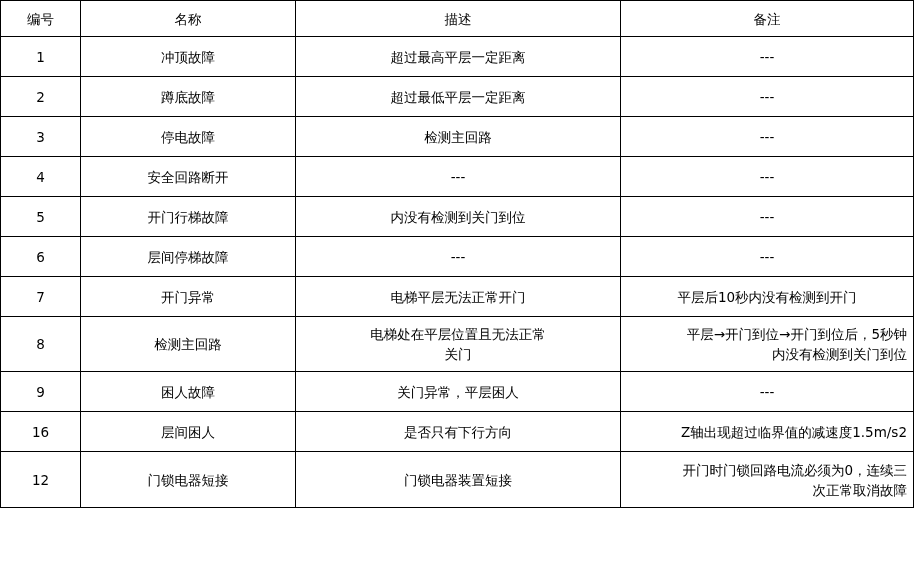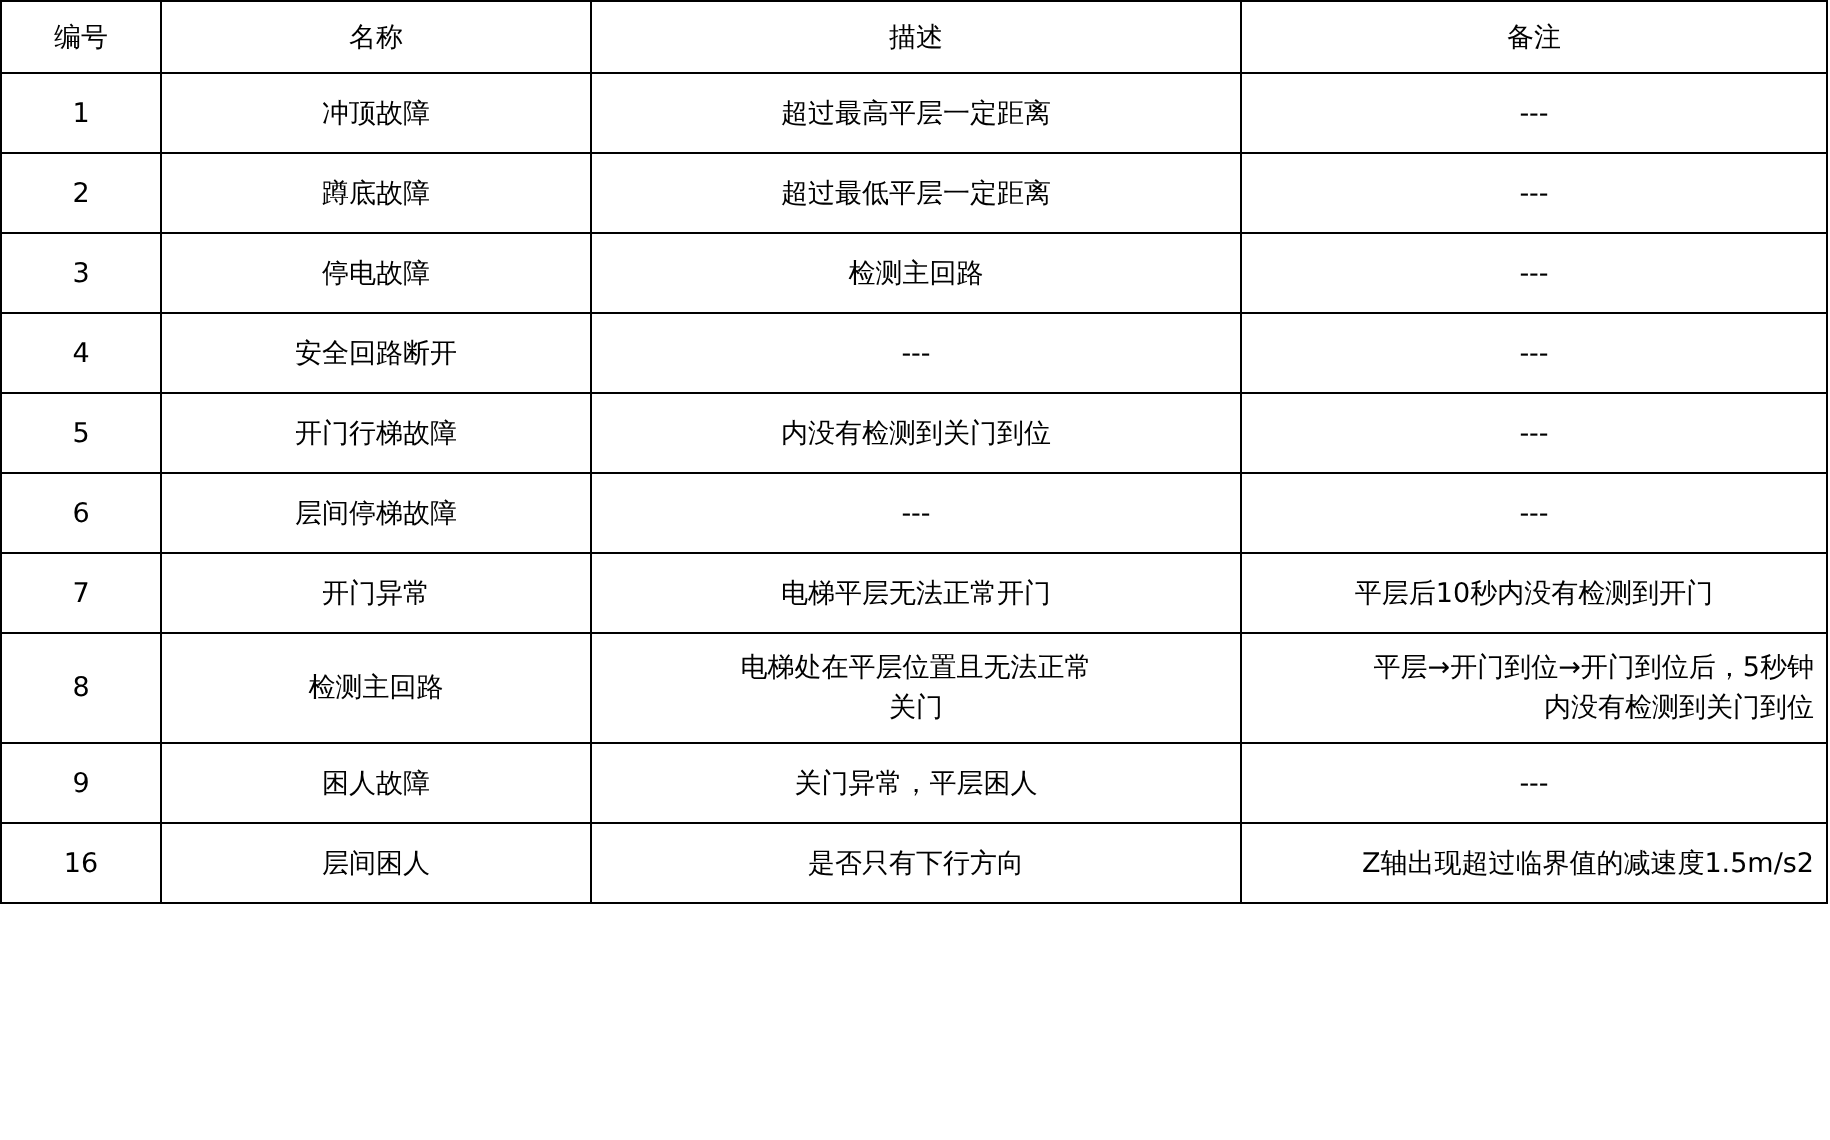--- a/index.html
+++ b/index.html
@@ -141,15 +141,23 @@
           <td class="cell-note">---</td>
         </tr>
         <tr>
           <td class="cell-id">16</td>
           <td class="cell-name">层间困人</td>
           <td class="cell-desc">是否只有下行方向</td>
           <td class="cell-note">
             <span class="note-left">Z轴出现超过临界值的减速度1.5m/s2</span>
           </td>
         </tr>
+        <tr class="tall2">
+          <td class="cell-id">12</td>
+          <td class="cell-name">门锁电器短接</td>
+          <td class="cell-desc">门锁电器装置短接</td>
+          <td class="cell-note">
+            <span class="note-left">开门时门锁回路电流必须为0，连续三<br>次正常取消故障</span>
+          </td>
+        </tr>
       </tbody>
   </table>
 </div>
 
 </body></html>

